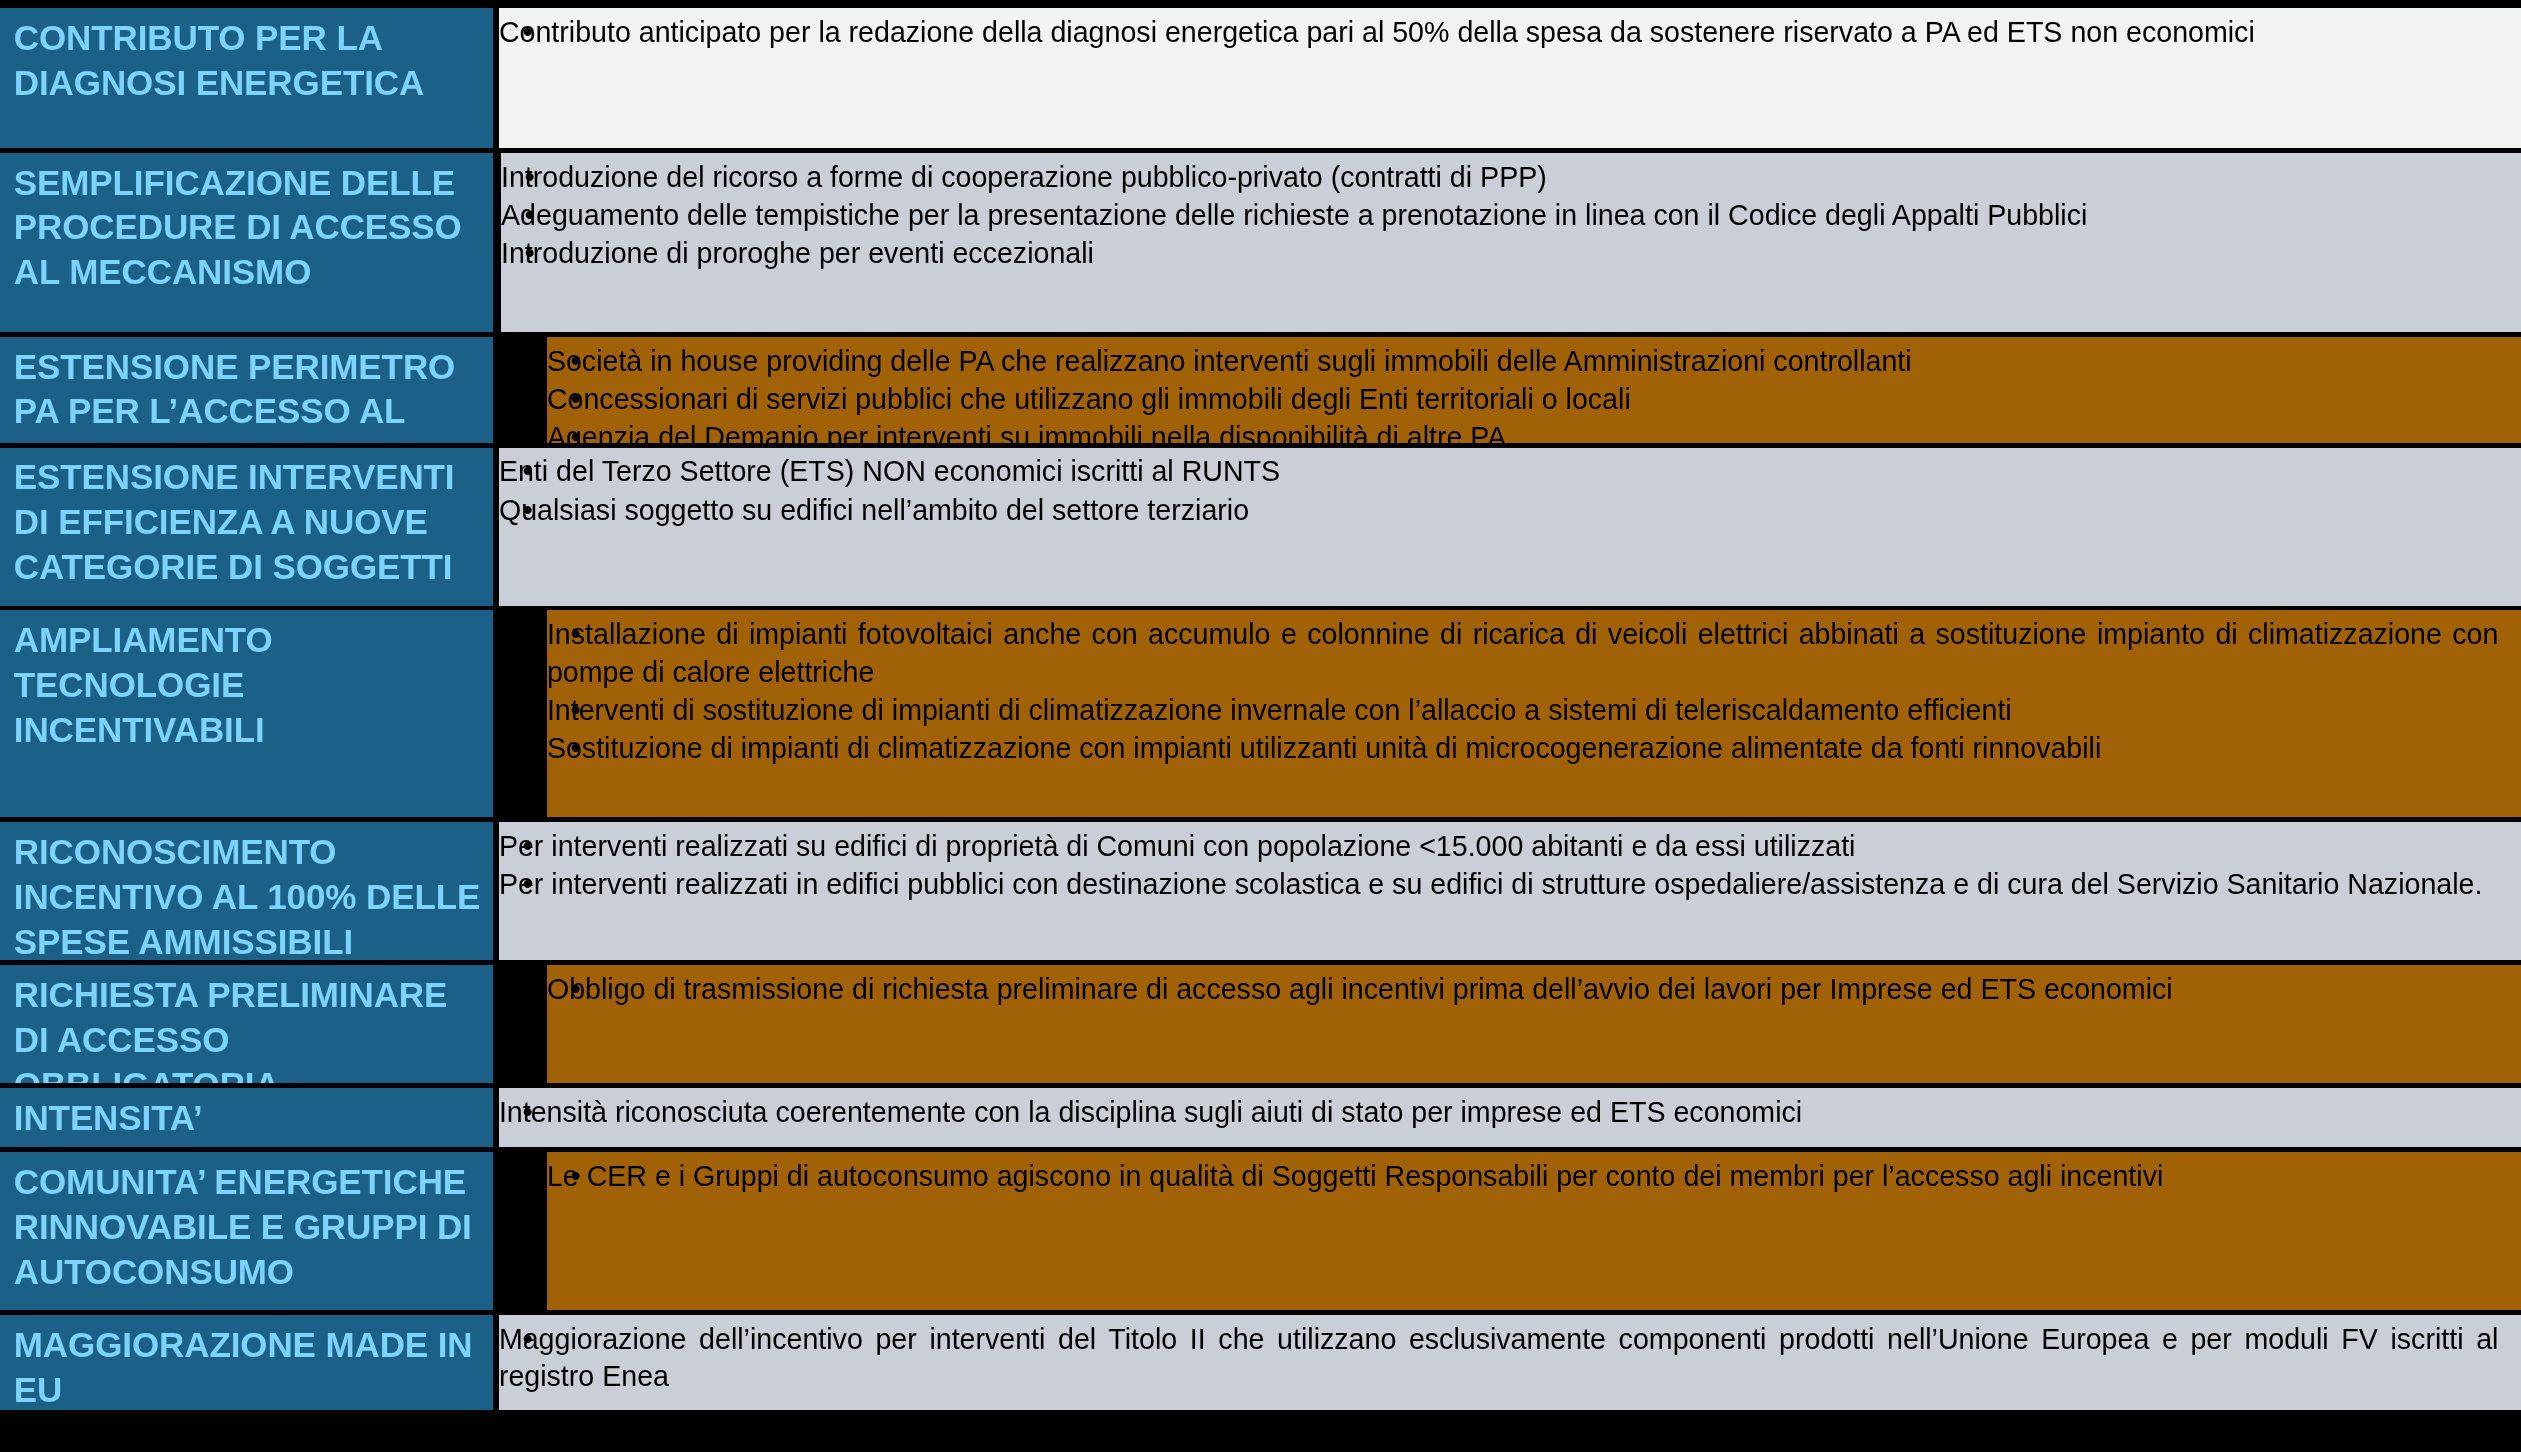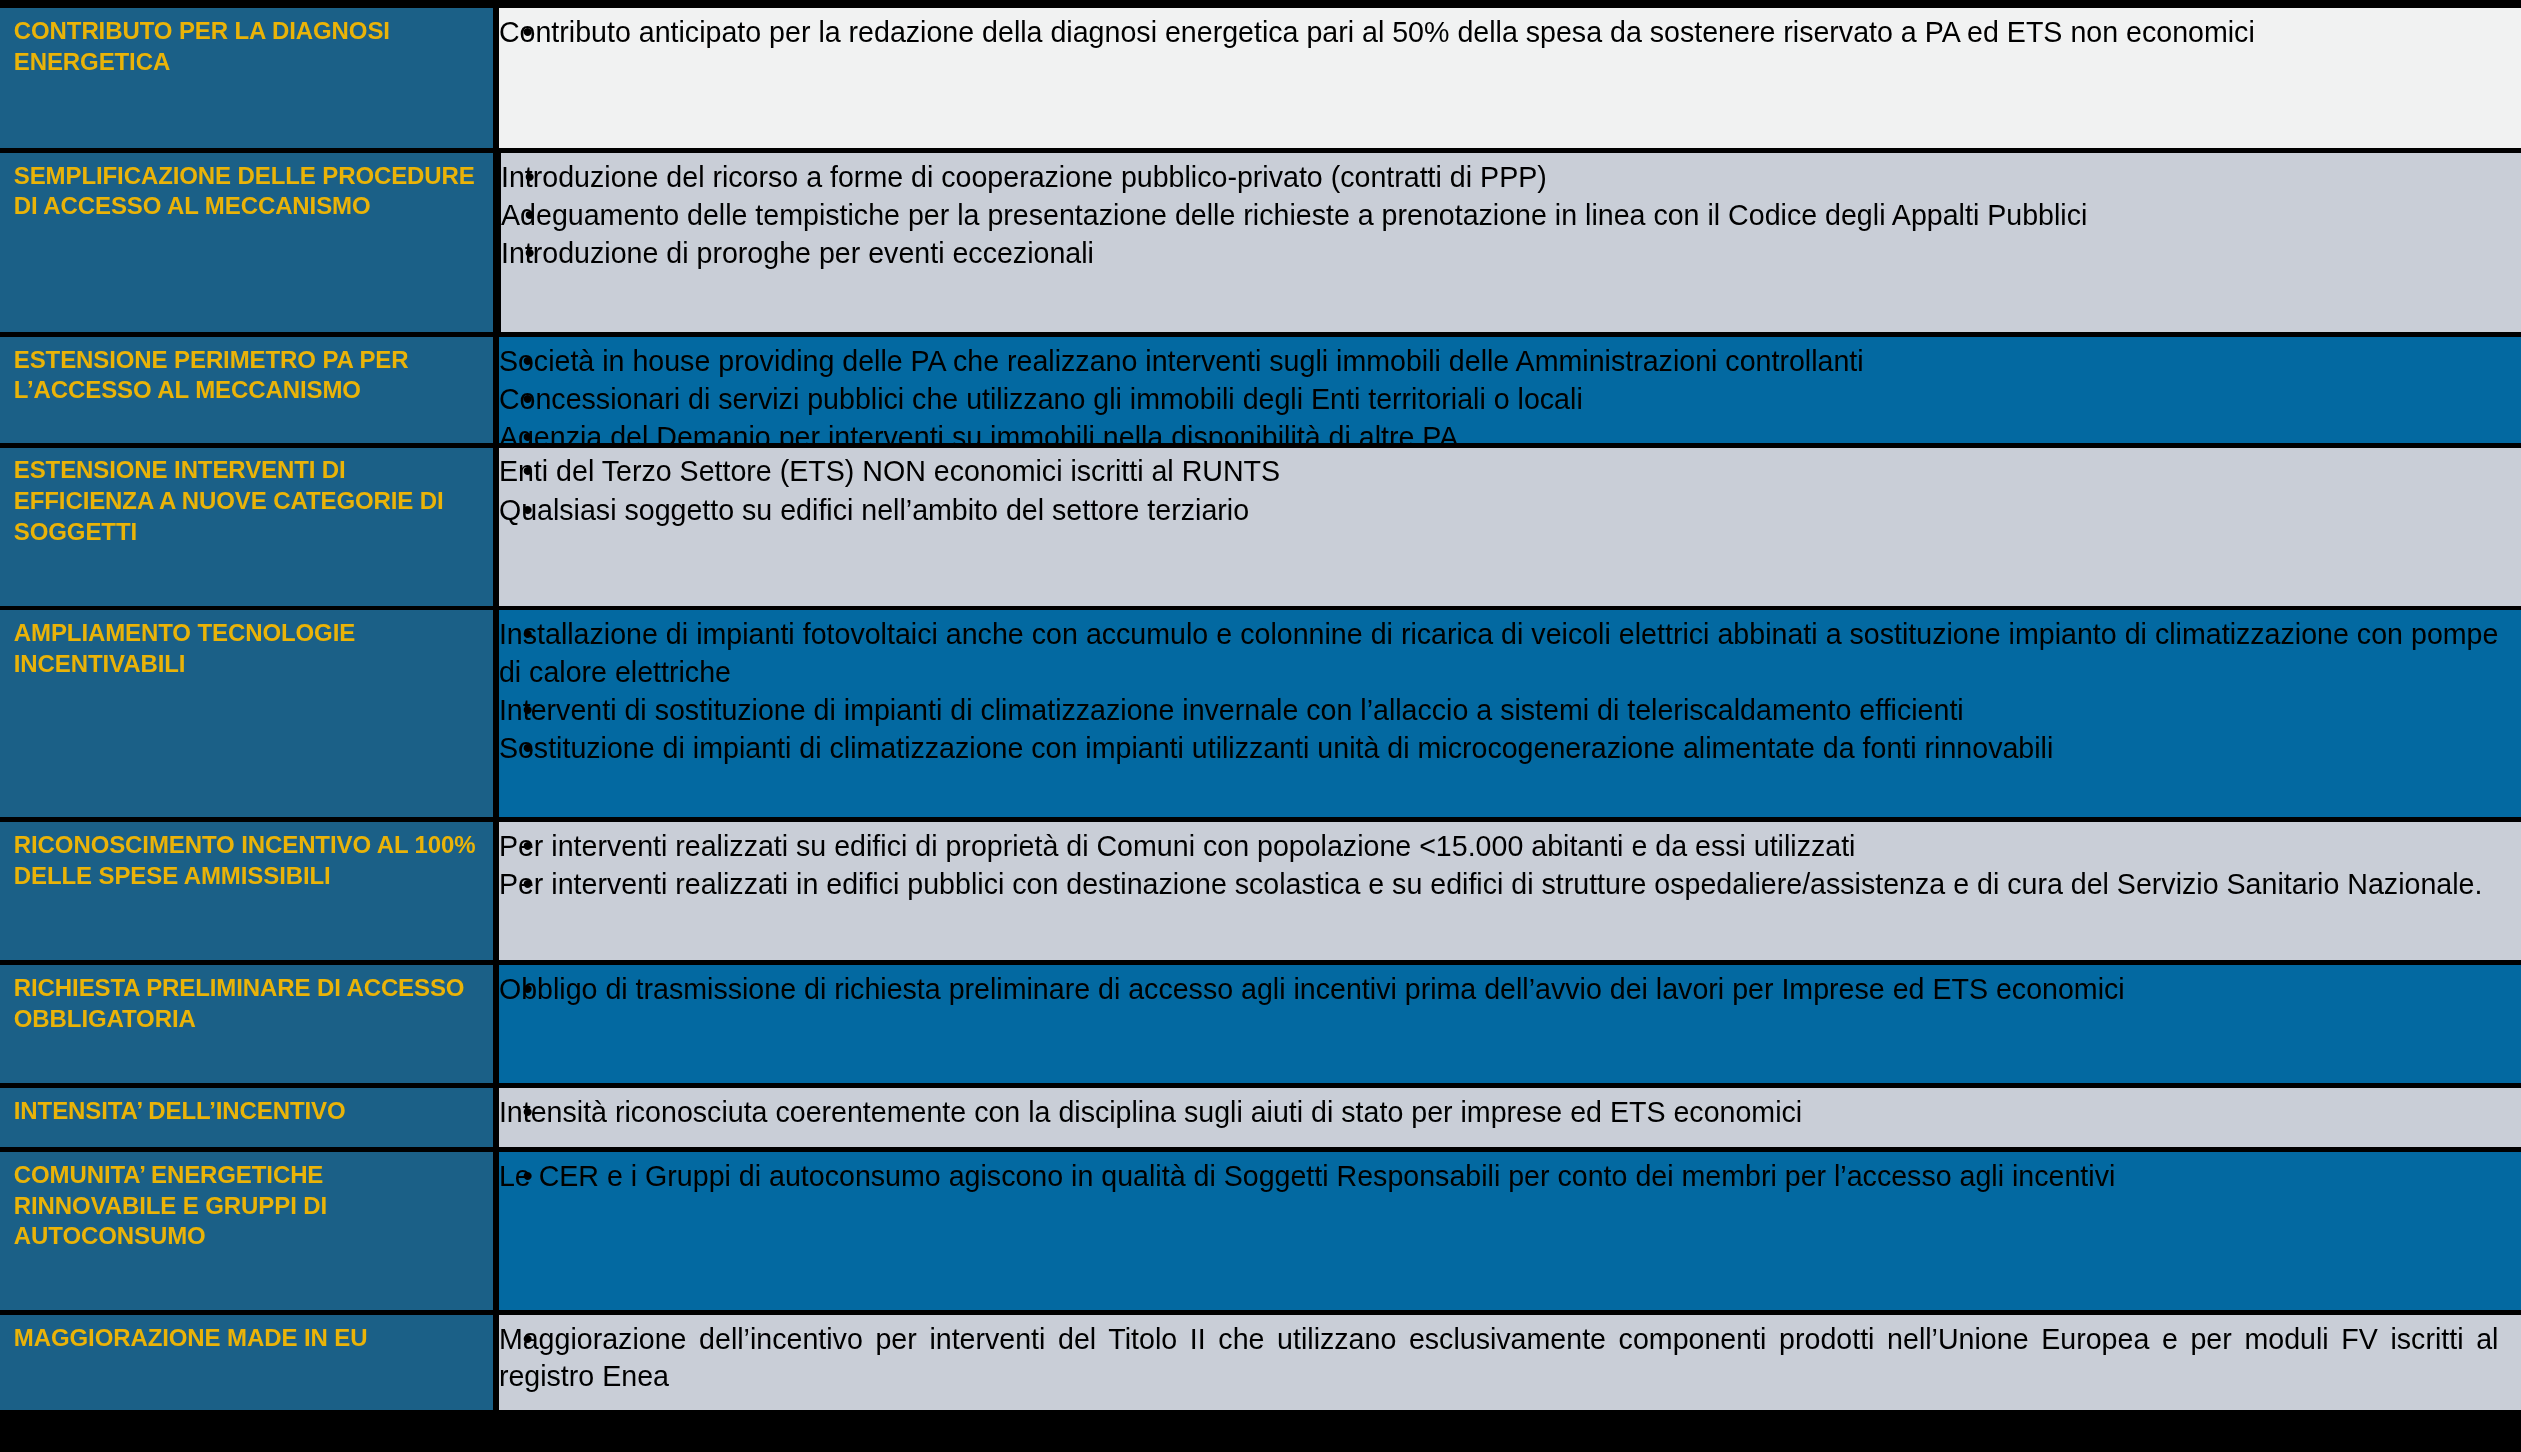--- a/index.html
+++ b/index.html
@@ -29,38 +29,38 @@
   .row {
     display: flex;
     gap: 5.9px;
     width: 100%;
     flex: 0 0 auto;
   }
   .label-cell {
     width: 493px;
     flex: 0 0 493px;
     background: #1b6087;
-    color: #eab308;
+    color: #7dd3fc;
     font-weight: bold;
-    font-size: 24px;
+    font-size: 35px;
     line-height: 1.28;
     padding: 7.9px 11.8px 7.9px 13.8px;
     letter-spacing: -0.1px;
     text-transform: none;
     overflow: hidden;
   }
   .content-cell {
     flex: 1 1 auto;
     padding: 5.9px 5.9px 5.9px 0px;
     overflow: hidden;
     position: relative;
   }
   .content-cell.tint-a { background: #f1f2f2; }
   .content-cell.tint-b { background: #c9ced7; }
-  .content-cell.tint-c { background: #0369a1; }
+  .content-cell.tint-c { background: #a16207; margin-left: 48px; }
 
   ul.bullets {
     list-style: none;
     margin: 0;
     padding: 0;
   }
   ul.bullets > li {
     position: relative;
     font-size: 28.6px;
     line-height: 1.30;

